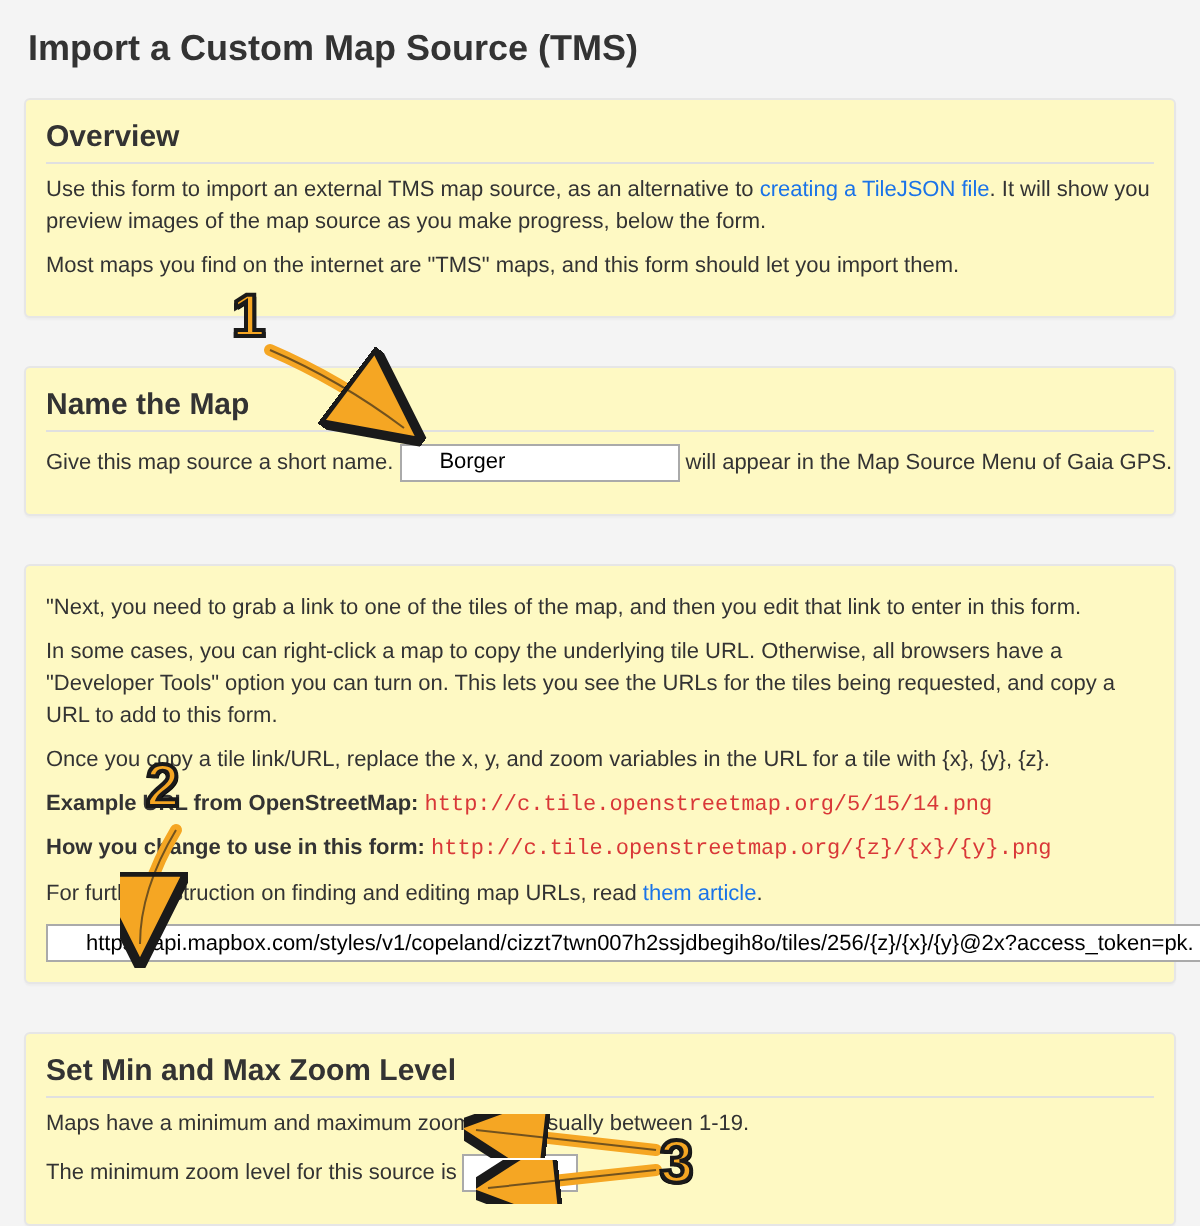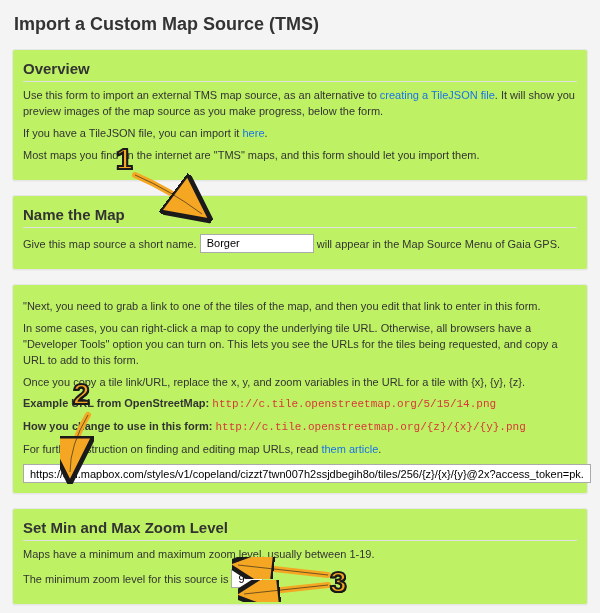--- a/index.html
+++ b/index.html
@@ -15,24 +15,24 @@
     padding: 10px 12px 20px 12px;
     position: relative;
   }
   .page-title {
     font-size: 18px;
     font-weight: bold;
     color: #333;
     margin: 4px 0 14px 2px;
   }
   .card {
-    background: #bef264;
+    background: #fef9c3;
     border: 1px solid #e6e6e6;
     border-radius: 3px;
-    margin-bottom: 14px;
+    margin-bottom: 24px;
     padding: 8px 10px 10px 10px;
     box-shadow: 0 1px 1px rgba(0,0,0,0.03);
   }
   .card h3 {
     font-size: 15px;
     font-weight: bold;
     margin: 2px 0 6px 0;
     border-bottom: 1px solid #e0e0e0;
     padding-bottom: 4px;
   }
@@ -47,21 +47,21 @@
     text-decoration: none;
   }
   .url {
     font-family: Liberation Mono, monospace;
     color: #d93838;
     font-size: 11px;
   }
   input[type=text] {
     font-family: inherit;
     font-size: 11px;
-    padding: 1px 6px;
+    padding: 1px 19px;
     border: 1px solid #aaa;
     height: 15px;
     vertical-align: baseline;
     box-sizing: content-box;
   }
   .name-field { width: 100px; }
   .zoom-field { width: 18px; text-align: left; }
   .url-label {
     border-bottom: 1px solid #666;
     display: inline-block;
@@ -102,23 +102,20 @@
 <body>
 
 <div class="page">
 
   <div class="page-title">Import a Custom Map Source (TMS)</div>
 
   <div class="card">
     <h3>Overview</h3>
     <p>
       <span>Use this form to import an external TMS map source, as an alternative to </span><a href="#">creating a TileJSON file</a><span>. It will show you preview images of the map source as you make progress, below the form.</span>
-    </p>
-    <p>
-      <span>If you have a TileJSON file, you can import it </span><a href="#">here</a><span>.</span>
     </p>
     <p>Most maps you find on the internet are "TMS" maps, and this form should let you import them.</p>
   </div>
 
   <div class="card">
     <h3>Name the Map</h3>
     <p class="inline-row">
       <span>Give this map source a short name. </span><input type="text" class="name-field" value="Borger" style=""><span> will appear in the Map Source Menu of Gaia GPS.</span>
     </p>
   </div>

